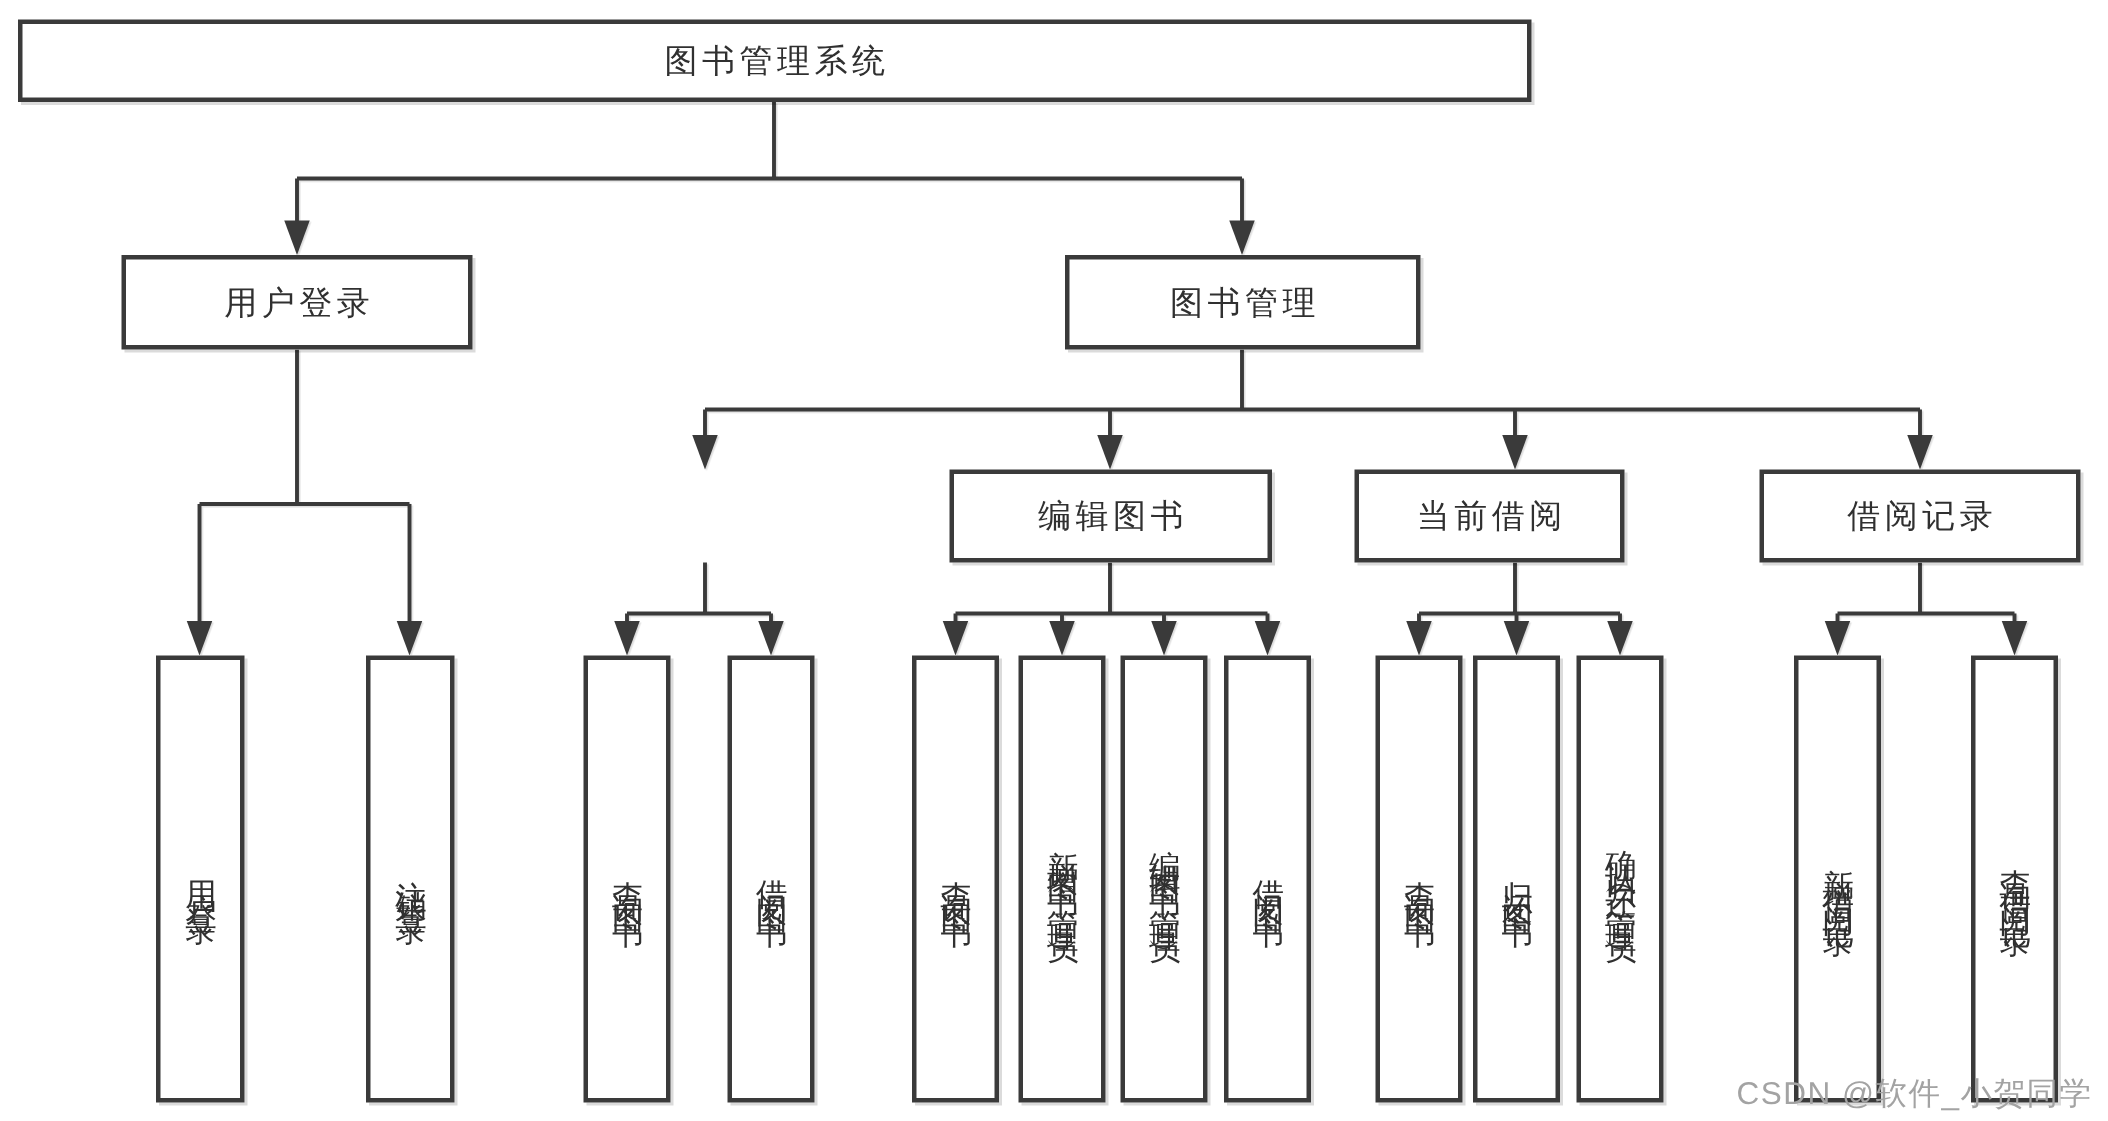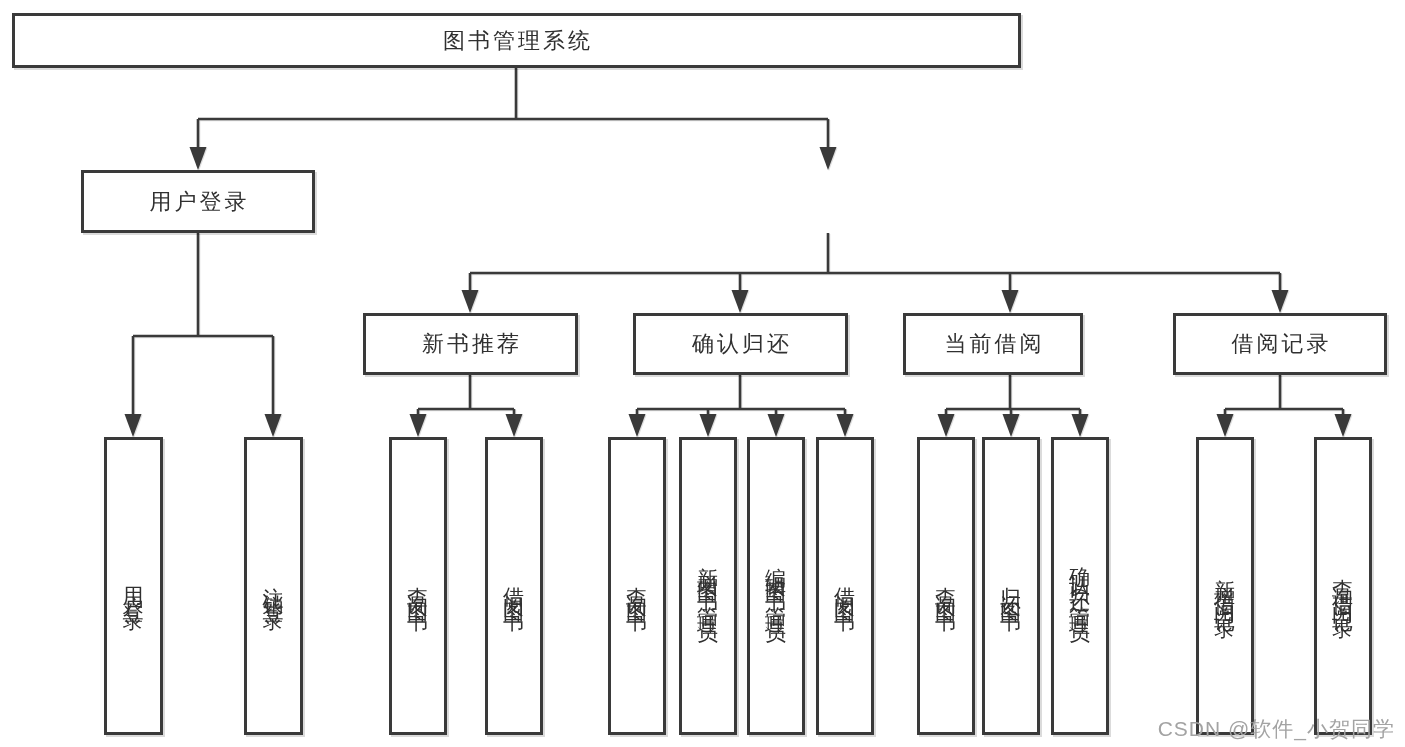--- a/index.html
+++ b/index.html
@@ -101,26 +101,26 @@
       <polygon points="1334.5,414 1351.5,414 1343,437" class="ahead"></polygon>
     </svg>
 
   <div class="box h" style="left:12px;top:13px;width:1009px;height:55px">
     <span>图书管理系统</span>
   </div>
 
   <div class="box h" style="left:81px;top:170px;width:234px;height:63px">
     <span>用户登录</span>
   </div>
+  <div class="box h" style="left:710px;top:170px;width:237px;height:63px">
+    <span>图书管理</span>
+  </div>
 
-  <div class="box h" style="left:363px;top:313px;width:215px;height:62px">
-    <span>新书推荐</span>
-  </div>
   <div class="box h" style="left:633px;top:313px;width:215px;height:62px">
-    <span>确认归还</span>
+    <span>编辑图书</span>
   </div>
   <div class="box h" style="left:903px;top:313px;width:180px;height:62px">
     <span>当前借阅</span>
   </div>
   <div class="box h" style="left:1173px;top:313px;width:214px;height:62px">
     <span>借阅记录</span>
   </div>
 
   <div class="box v" style="left:104px;top:437px;width:59px;height:298px">
     <span>用户登录</span>

